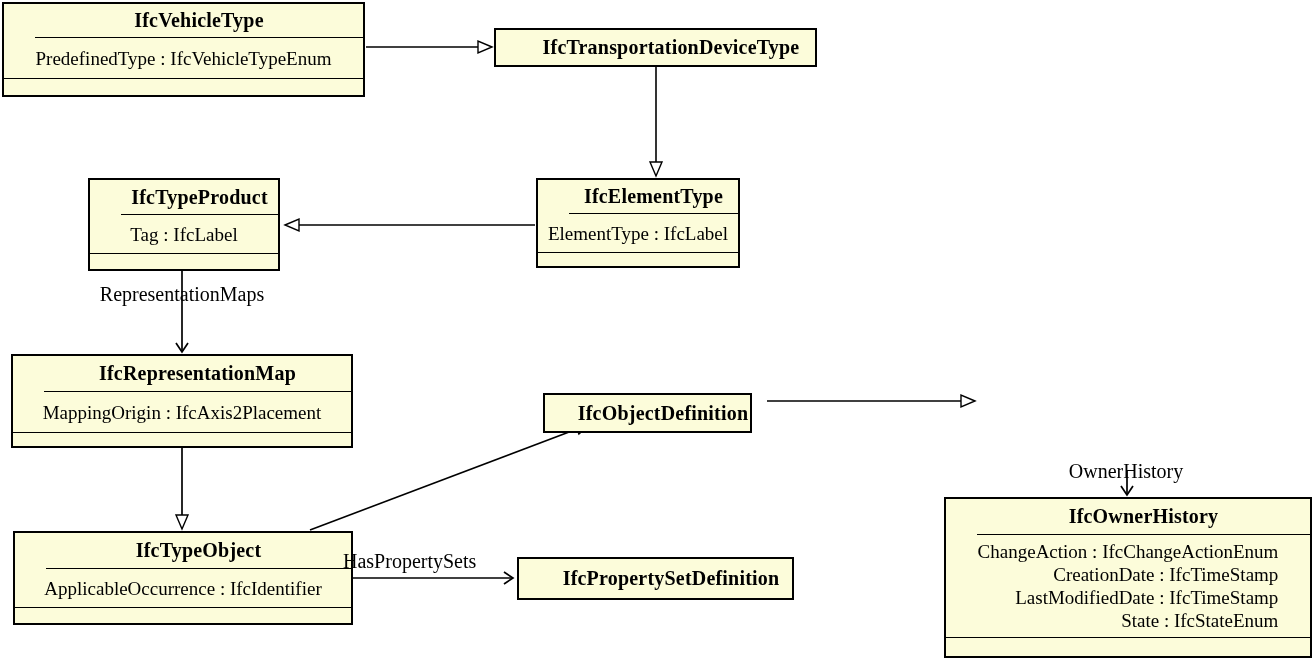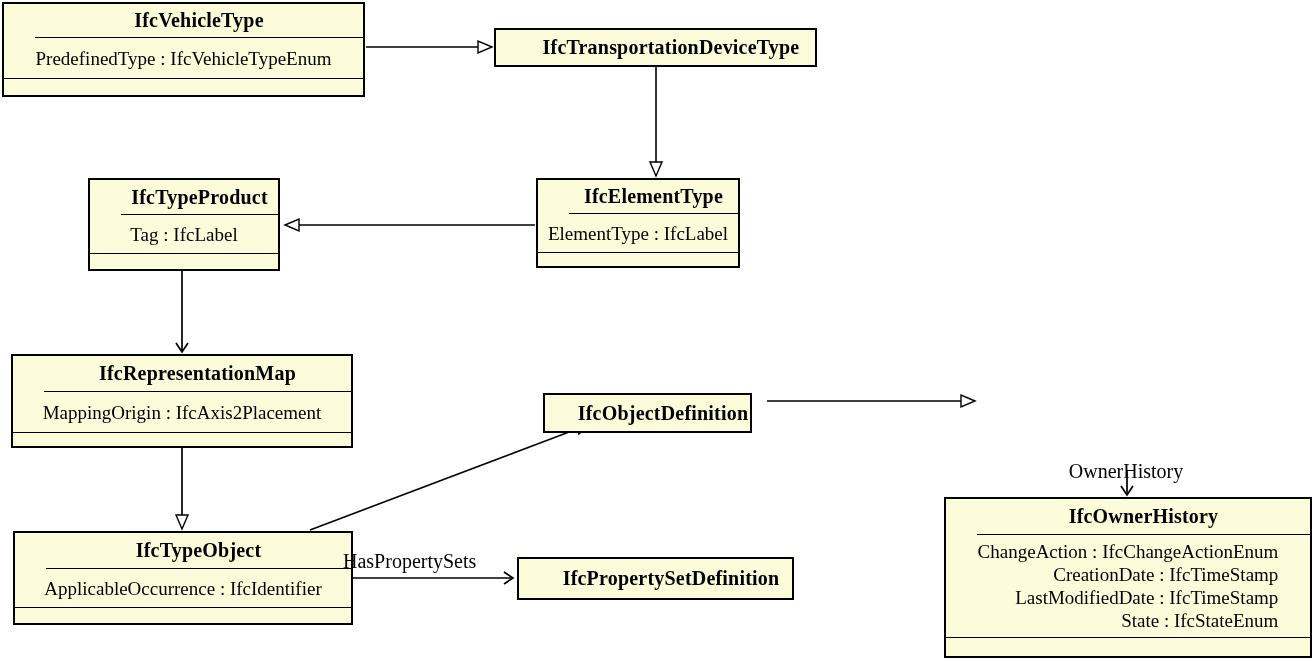--- a/index.html
+++ b/index.html
@@ -156,18 +156,19 @@
       <div class="attr-block">
         <div>ChangeAction : IfcChangeActionEnum</div>
         <div>CreationDate : IfcTimeStamp</div>
         <div>LastModifiedDate : IfcTimeStamp</div>
         <div>State : IfcStateEnum</div>
       </div>
     </div>
     <div class="uml-empty"></div>
   </div>
 
+  <div class="edge-label centered" style="left:60px;top:283px;width:244px">RepresentationMaps</div>
 
   <div class="edge-label centered" style="left:1026px;top:460px;width:200px">OwnerHistory</div>
 
   <div class="edge-label" style="left:343px;top:550px">HasPropertySets</div>
 
 </div>
 
 </body></html>

